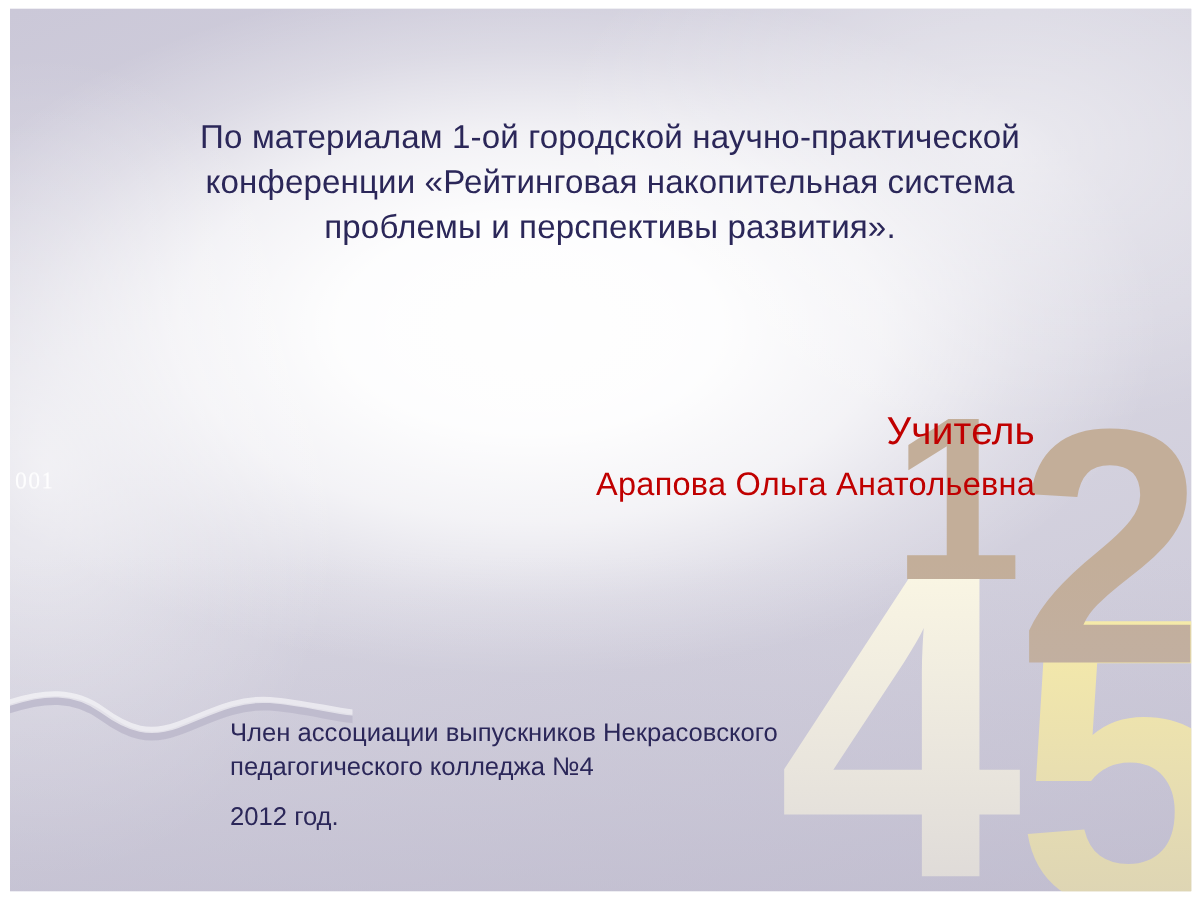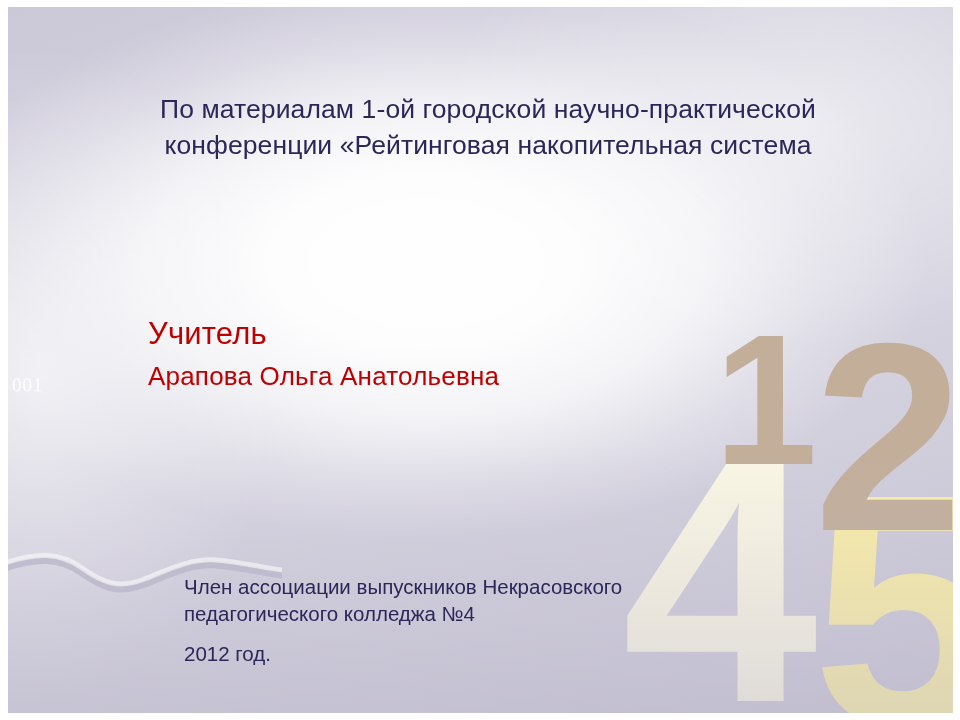--- a/index.html
+++ b/index.html
@@ -157,23 +157,23 @@
     font-size: 26.5px;
     line-height: 36px;
     color: #2b2759;
     letter-spacing: 0.1px;
   }
   #conference-title .title-line { display: block; }
 
   #presenter-block {
     position: absolute;
     left: 140px;
-    top: 306px;
+    top: 317px;
     width: 680px;
-    text-align: left;
+    text-align: right;
     color: #c00000;
   }
   #presenter-role {
     display: block;
     font-size: 31px;
     line-height: 42px;
     letter-spacing: 0.2px;
   }
   #presenter-name {
     display: block;
@@ -229,20 +229,21 @@
     <div id="watermark-strip">
       <span id="watermark-code">001</span>
       <span id="watermark-ghost">      </span>
     </div>
 
     <div id="content">
 
       <div id="conference-title">
         <span class="title-line">По материалам 1-ой городской научно-практической</span>
         <span class="title-line">конференции «Рейтинговая накопительная система</span>
+        <span class="title-line">проблемы и перспективы развития».</span>
       </div>
 
       <div id="presenter-block">
         <span id="presenter-role">Учитель</span>
         <span id="presenter-name">Арапова Ольга Анатольевна</span>
       </div>
 
       <div id="affiliation-block">
         <span id="affiliation-line1">Член ассоциации выпускников Некрасовского</span>
         <span id="affiliation-line2">педагогического колледжа №4</span>

